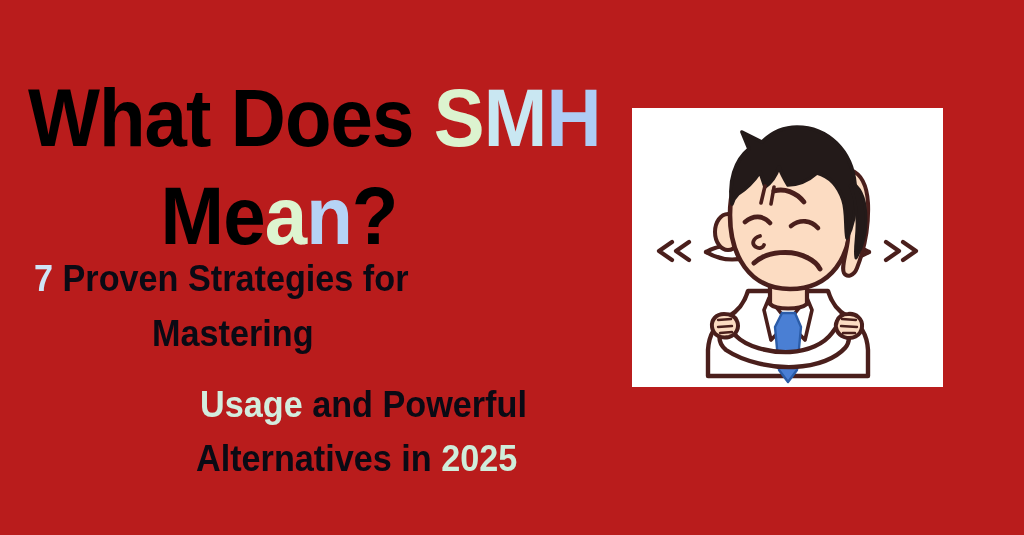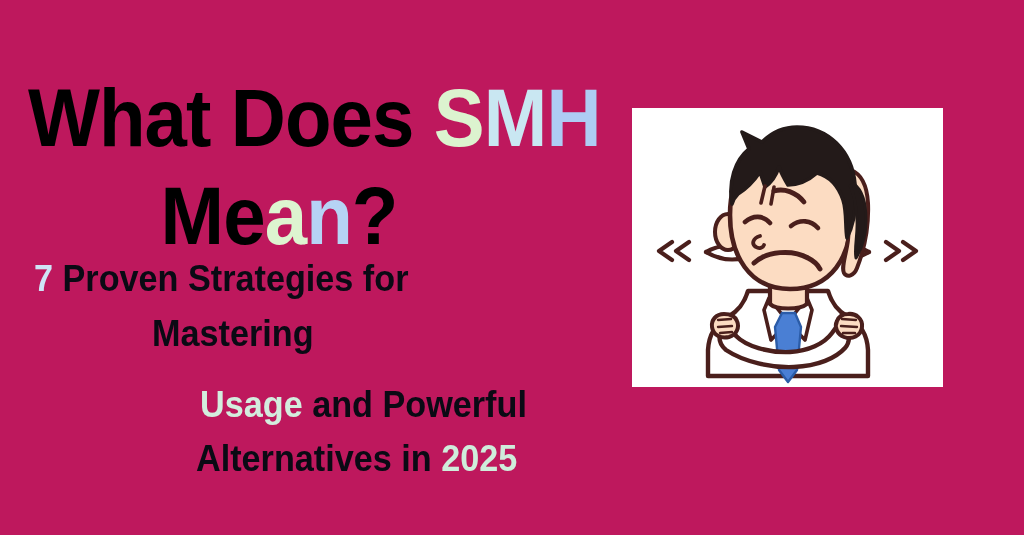--- a/index.html
+++ b/index.html
@@ -11,21 +11,21 @@
     width: 1024px;
     height: 535px;
     overflow: hidden;
     font-family: "Liberation Sans", sans-serif;
   }
 
   #banner {
     position: relative;
     width: 1024px;
     height: 535px;
-    background: #be185d;
+    background: #b91c1c;
     overflow: hidden;
   }
 
   
   .text-col {
     position: absolute;
     left: 0;
     top: 0;
     width: 625px;
     height: 535px;

